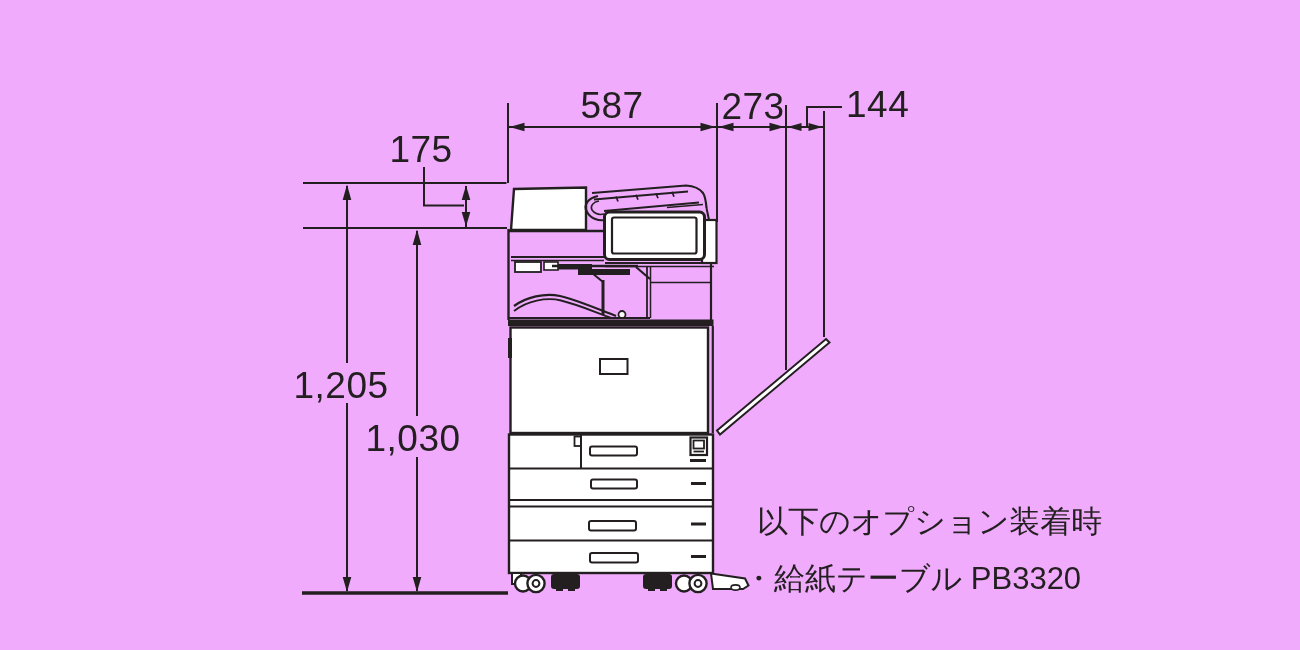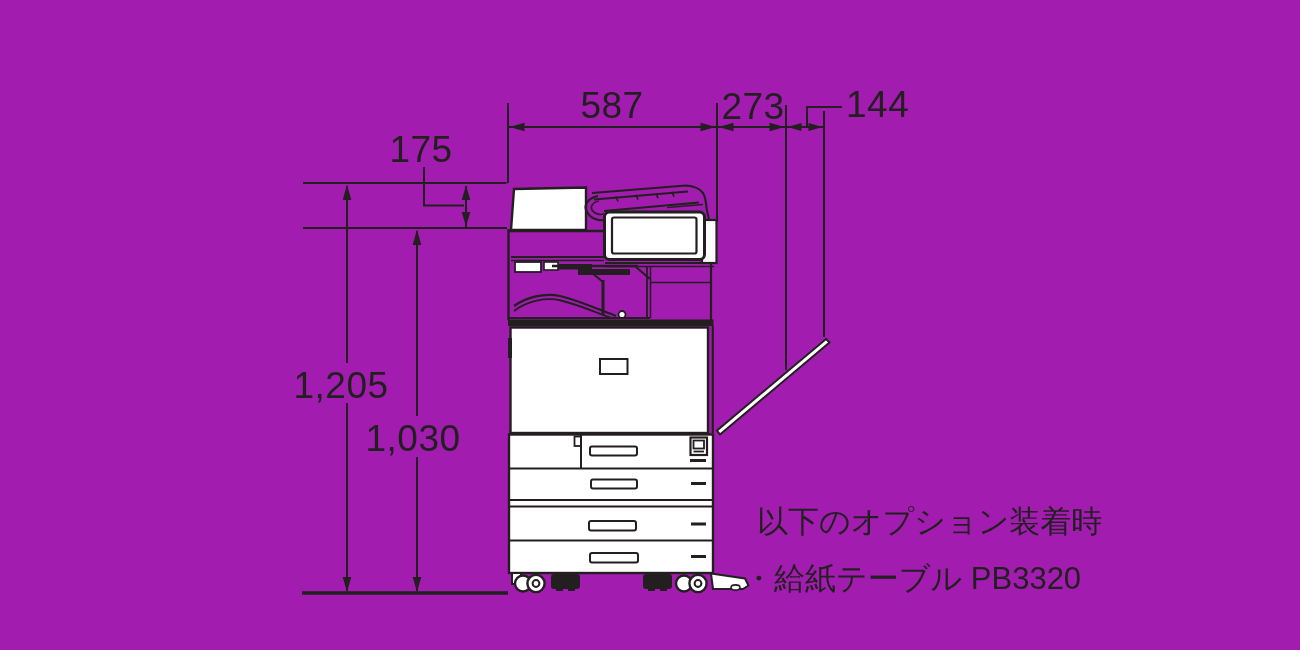--- a/index.html
+++ b/index.html
@@ -1,16 +1,16 @@
 <!DOCTYPE html>
 <html><head>
 <meta charset="utf-8">
 <style>
   html,body{margin:0;padding:0;background:#ffffff;}
-  .stage{position:relative;width:1300px;height:650px;background:#a21caf;overflow:hidden;
+  .stage{position:relative;width:1300px;height:650px;background:#f0abfc;overflow:hidden;
          font-family:"Liberation Sans","DejaVu Sans",sans-serif;}
   svg{position:absolute;left:0;top:0;}
   .ln{stroke:#231f20;fill:none;}
   .fl{fill:#231f20;stroke:none;}
   .wh{fill:#ffffff;}
   text{fill:#231f20;}
   .dim-label{font-size:37px;letter-spacing:0.5px;}
   .note-label{font-size:31px;}
 </style>
 </head>

